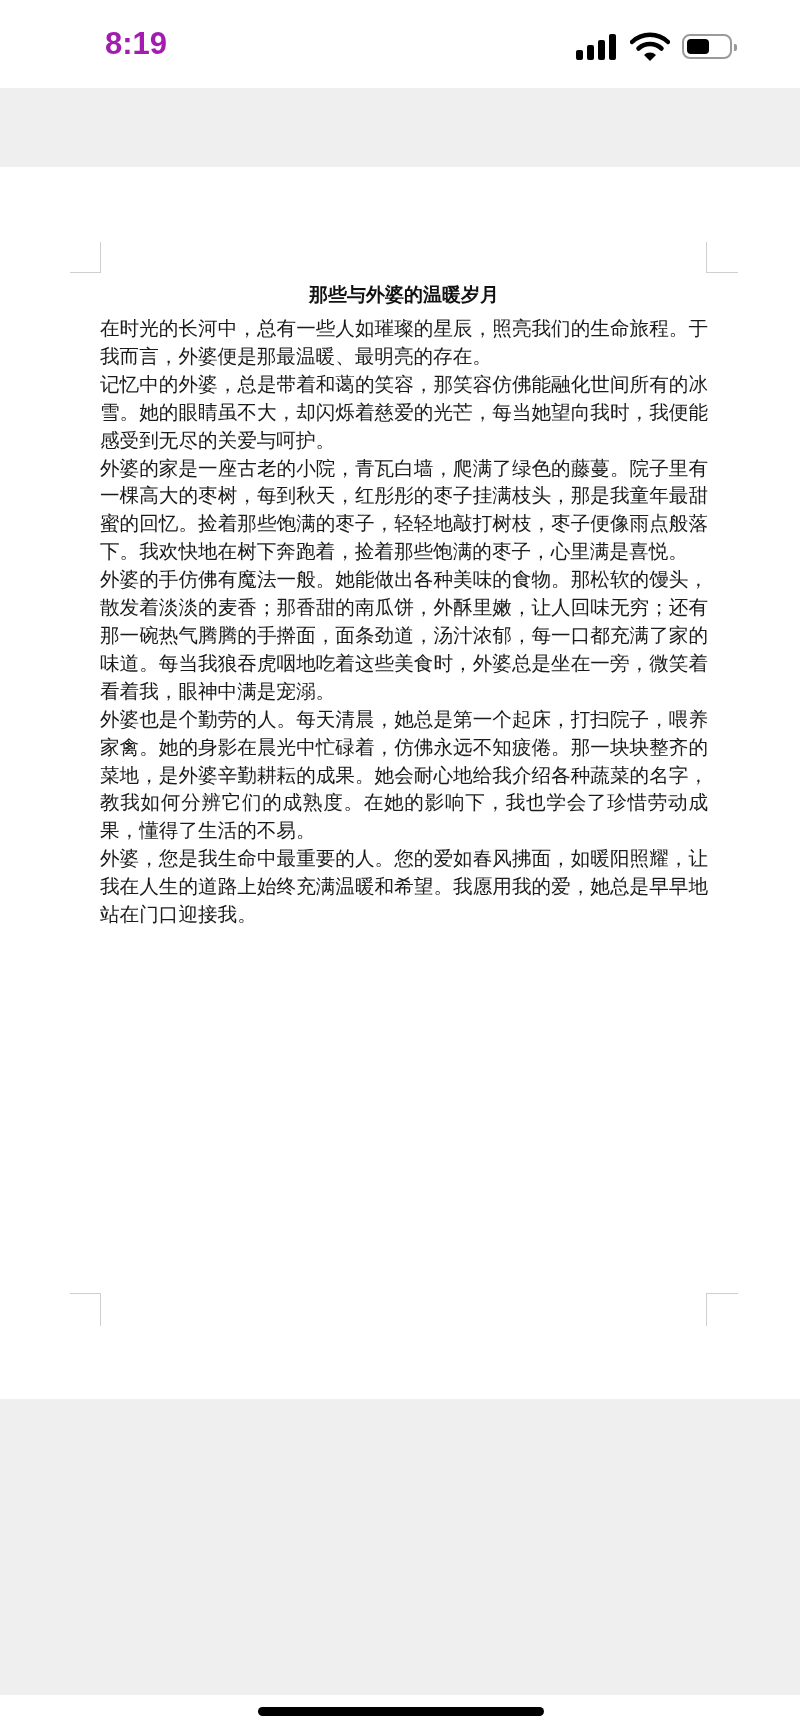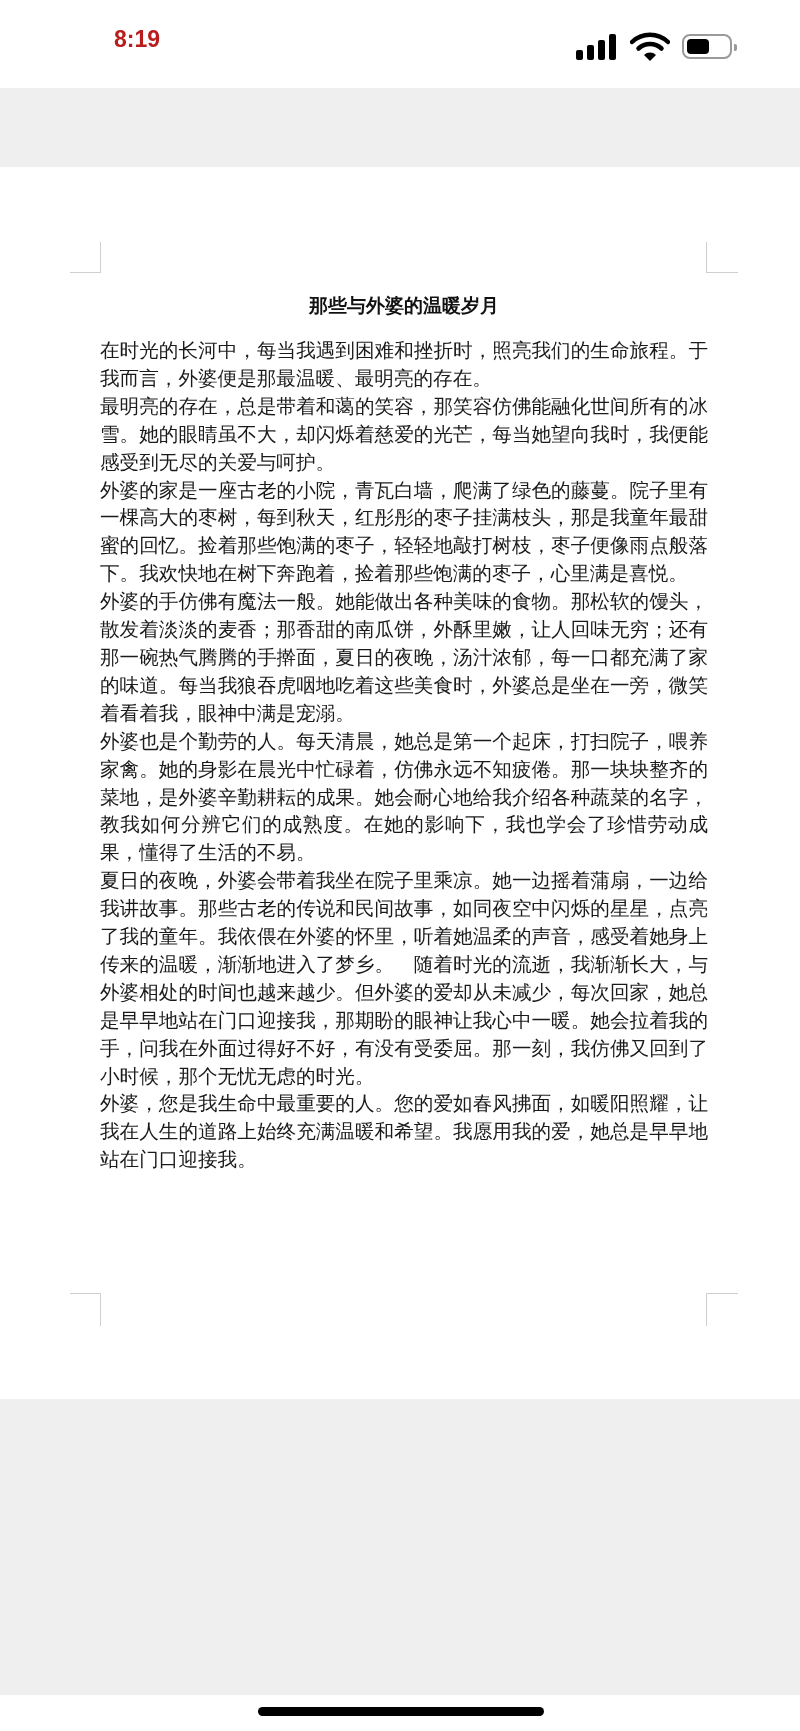--- a/index.html
+++ b/index.html
@@ -3,42 +3,42 @@
 <meta charset="utf-8">
 <style>
   html, body { margin: 0; padding: 0; }
   body {
     width: 800px; height: 1731px; position: relative; overflow: hidden;
     background: #ffffff;
     font-family: "DejaVu Sans", "Liberation Sans", sans-serif;
     color: #111;
   }
   .status-bar { position: absolute; left: 0; top: 0; width: 800px; height: 88px; background: #fff; }
-  .time { position: absolute; left: 114px; top: 26px; font-family: "Liberation Sans", sans-serif; font-weight: bold; font-size: 23px; letter-spacing: 0px; color: #b91c1c; }
+  .time { position: absolute; left: 105px; top: 26px; font-family: "Liberation Sans", sans-serif; font-weight: bold; font-size: 31px; letter-spacing: 0px; color: #a21caf; }
   .signal { position: absolute; left: 576px; top: 34px; width: 42px; height: 26px; }
   .signal span { position: absolute; bottom: 0; width: 7px; background: #000; border-radius: 2px; }
   .wifi { position: absolute; left: 630px; top: 32px; width: 40px; height: 30px; }
   .battery { position: absolute; left: 682px; top: 34px; width: 50px; height: 25px; border: 2px solid #9a9a9a; border-radius: 8px; box-sizing: border-box; }
   .battery .fill { position: absolute; left: 3px; top: 3px; width: 22px; height: 15px; background: #000; border-radius: 4px; }
   .battery .nub { position: absolute; right: -7px; top: 8px; width: 3px; height: 7px; background: #9a9a9a; border-radius: 0 2px 2px 0; }
 
   .toolbar-gap { position: absolute; left: 0; top: 88px; width: 800px; height: 79px; background: #efefef; }
   .page { position: absolute; left: 0; top: 167px; width: 800px; height: 1232px; background: #fff; }
   .bottom-gap { position: absolute; left: 0; top: 1399px; width: 800px; height: 296px; background: #efefef; }
   .home-area { position: absolute; left: 0; top: 1695px; width: 800px; height: 36px; background: #fff; }
   .home-indicator { position: absolute; left: 258px; top: 1707px; width: 286px; height: 9px; background: #000; border-radius: 5px; }
 
   .mark { position: absolute; border-color: #cfcfcf; border-style: solid; border-width: 0; }
   .mark.tl { left: 70px; top: 242px; width: 30px; height: 30px; border-right-width: 1.5px; border-bottom-width: 1.5px; }
   .mark.tr { left: 706px; top: 242px; width: 31px; height: 30px; border-left-width: 1.5px; border-bottom-width: 1.5px; }
   .mark.bl { left: 70px; top: 1293px; width: 30px; height: 32px; border-right-width: 1.5px; border-top-width: 1.5px; }
   .mark.br { left: 706px; top: 1293px; width: 31px; height: 32px; border-left-width: 1.5px; border-top-width: 1.5px; }
 
   .doc { position: absolute; left: 100px; top: 273px; width: 608px; }
-  .doc-title { text-align: center; font-weight: bold; font-size: 19px; line-height: 28px; height: 28px; margin: 18px; color: #111; }
+  .doc-title { text-align: center; font-weight: bold; font-size: 19px; line-height: 28px; height: 28px; margin: 7px; color: #111; }
   .doc p { margin: 0; font-size: 19.6px; line-height: 27.9px; text-align: justify; color: #1a1a1a; word-break: break-all; }
 </style>
 </head>
 <body>
 
 <div class="status-bar">
   <div class="time">8:19</div>
   <div class="signal">
     <span style="left:0;height:10px;"></span>
     <span style="left:11px;height:15px;"></span>
@@ -62,24 +62,23 @@
 
 <div class="page"></div>
 
 <div class="mark tl"></div>
 <div class="mark tr"></div>
 <div class="mark bl"></div>
 <div class="mark br"></div>
 
 <div class="doc">
   <h1 class="doc-title">那些与外婆的温暖岁月</h1>
-  <p>在时光的长河中，每当我遇到困难和挫折时，照亮我们的生命旅程。于我而言，外婆便是那最温暖、最明亮的存在。</p>
-  <p>最明亮的存在，总是带着和蔼的笑容，那笑容仿佛能融化世间所有的冰雪。她的眼睛虽不大，却闪烁着慈爱的光芒，每当她望向我时，我便能感受到无尽的关爱与呵护。</p>
+  <p>在时光的长河中，总有一些人如璀璨的星辰，照亮我们的生命旅程。于我而言，外婆便是那最温暖、最明亮的存在。</p>
+  <p>记忆中的外婆，总是带着和蔼的笑容，那笑容仿佛能融化世间所有的冰雪。她的眼睛虽不大，却闪烁着慈爱的光芒，每当她望向我时，我便能感受到无尽的关爱与呵护。</p>
   <p>外婆的家是一座古老的小院，青瓦白墙，爬满了绿色的藤蔓。院子里有一棵高大的枣树，每到秋天，红彤彤的枣子挂满枝头，那是我童年最甜蜜的回忆。捡着那些饱满的枣子，轻轻地敲打树枝，枣子便像雨点般落下。我欢快地在树下奔跑着，捡着那些饱满的枣子，心里满是喜悦。</p>
-  <p>外婆的手仿佛有魔法一般。她能做出各种美味的食物。那松软的馒头，散发着淡淡的麦香；那香甜的南瓜饼，外酥里嫩，让人回味无穷；还有那一碗热气腾腾的手擀面，夏日的夜晚，汤汁浓郁，每一口都充满了家的味道。每当我狼吞虎咽地吃着这些美食时，外婆总是坐在一旁，微笑着看着我，眼神中满是宠溺。</p>
+  <p>外婆的手仿佛有魔法一般。她能做出各种美味的食物。那松软的馒头，散发着淡淡的麦香；那香甜的南瓜饼，外酥里嫩，让人回味无穷；还有那一碗热气腾腾的手擀面，面条劲道，汤汁浓郁，每一口都充满了家的味道。每当我狼吞虎咽地吃着这些美食时，外婆总是坐在一旁，微笑着看着我，眼神中满是宠溺。</p>
   <p>外婆也是个勤劳的人。每天清晨，她总是第一个起床，打扫院子，喂养家禽。她的身影在晨光中忙碌着，仿佛永远不知疲倦。那一块块整齐的菜地，是外婆辛勤耕耘的成果。她会耐心地给我介绍各种蔬菜的名字，教我如何分辨它们的成熟度。在她的影响下，我也学会了珍惜劳动成果，懂得了生活的不易。</p>
-  <p>夏日的夜晚，外婆会带着我坐在院子里乘凉。她一边摇着蒲扇，一边给我讲故事。那些古老的传说和民间故事，如同夜空中闪烁的星星，点亮了我的童年。我依偎在外婆的怀里，听着她温柔的声音，感受着她身上传来的温暖，渐渐地进入了梦乡。　随着时光的流逝，我渐渐长大，与外婆相处的时间也越来越少。但外婆的爱却从未减少，每次回家，她总是早早地站在门口迎接我，那期盼的眼神让我心中一暖。她会拉着我的手，问我在外面过得好不好，有没有受委屈。那一刻，我仿佛又回到了小时候，那个无忧无虑的时光。</p>
   <p>外婆，您是我生命中最重要的人。您的爱如春风拂面，如暖阳照耀，让我在人生的道路上始终充满温暖和希望。我愿用我的爱，她总是早早地站在门口迎接我。</p>
 </div>
 
 <div class="bottom-gap"></div>
 <div class="home-area"></div>
 <div class="home-indicator"></div>
 
 </body></html>

